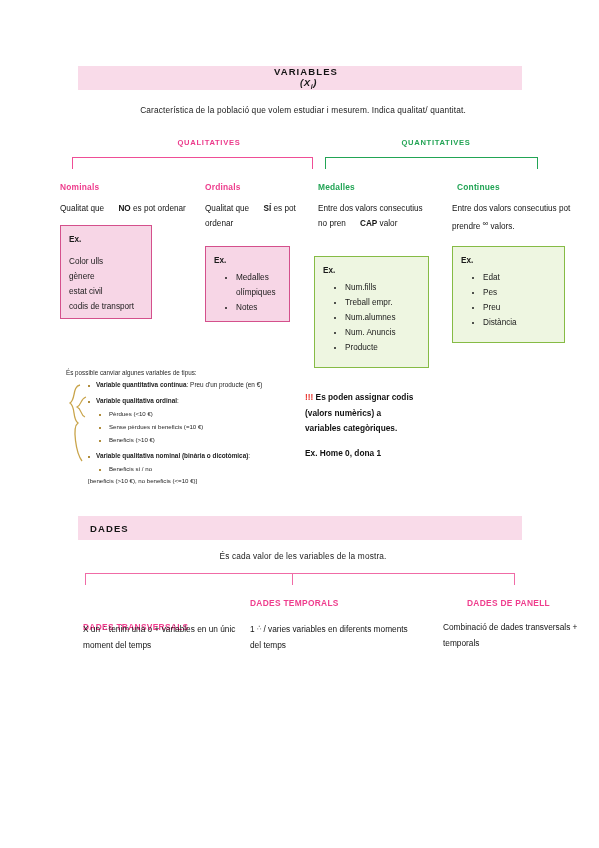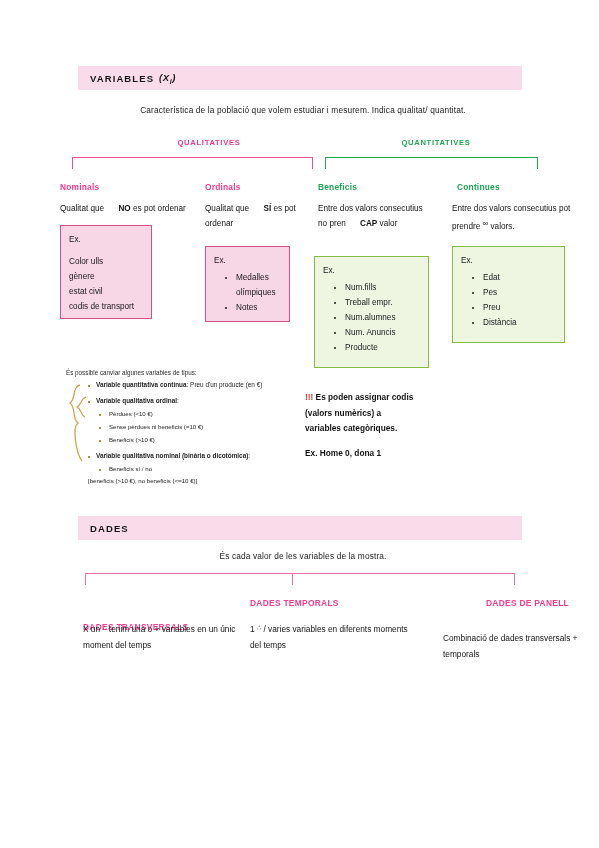--- a/index.html
+++ b/index.html
@@ -91,21 +91,21 @@
     padding:6px 8px 7px 8px;
   }
   .exbox.pinkfill {
     background:#f7d6e6;
     border:1.3px solid #d4508c;
   }
   .exbox.greenfill {
     background:#eef6e1;
     border:1.3px solid #86bb45;
   }
-  .exbox .ex-label { font-weight:normal; display:block; margin-bottom:2px; }
+  .exbox .ex-label { font-weight:bold; display:block; margin-bottom:2px; }
   .exbox ul {
     margin:2px 0 0 0;
     padding-left:22px;
     list-style:disc;
   }
   .exbox ul li { margin:0; padding:0; }
   .exbox .plain-line { display:block; }
 
   
   .note-intro { font-size:6.3px; color:#2a2a2a; }
@@ -129,21 +129,21 @@
   }
   .bcol-body { font-size:8.3px; line-height:15.5px; color:#141414; }
   .tsym { font-size:7px; vertical-align:2px; letter-spacing:-0.3px; }
   .inf { font-size:8px; vertical-align:2.5px; }
 </style>
 </head>
 <body>
 
 <div class="page">
 
-  <div class="abs bar" style="left:78px; top:66px; width:444px;">
+  <div class="abs bar" style="left:78px; top:66px; width:444px;flex-direction:column;">
     <span class="bar-title">VARIABLES</span>
     <span class="bar-sub" style="margin-left:5px;">
       <span>(</span><span>X</span><sub>i</sub><span>)</span>
     </span>
   </div>
 
   <div class="abs intro" style="left:88px; top:105px; width:430px;">Característica de la població que volem estudiar i mesurem. Indica qualitat/ quantitat.</div>
 
   <div class="abs group-cap cap-pink" style="left:104px; top:138px; width:210px;">QUALITATIVES</div>
   <div class="abs group-cap cap-green" style="left:333px; top:138px; width:206px;">QUANTITATIVES</div>
@@ -166,21 +166,21 @@
   <div class="abs col-desc" style="left:205px; top:201px; width:96px;">Qualitat que <b>SÍ</b> es pot ordenar</div>
 
   <div class="exbox pinkfill" style="left:205px; top:246px; width:85px; height:76px;">
     <span class="ex-label">Ex.</span>
     <ul>
       <li>Medalles olímpiques</li>
       <li>Notes</li>
     </ul>
   </div>
 
-  <div class="abs col-head h-green" style="left:318px; top:182px;">Beneficis</div>
+  <div class="abs col-head h-green" style="left:318px; top:182px;">Medalles</div>
   <div class="abs col-desc" style="left:318px; top:201px; width:110px;">Entre dos valors consecutius no pren <b>CAP</b> valor</div>
 
   <div class="exbox greenfill" style="left:314px; top:256px; width:115px; height:112px;">
     <span class="ex-label">Ex.</span>
     <ul>
       <li>Num.fills</li>
       <li>Treball empr.</li>
       <li>Num.alumnes</li>
       <li>Num. Anuncis</li>
       <li>Producte</li>
@@ -251,16 +251,16 @@
   <div class="abs bcol-head" style="left:83px; top:598px;margin-top:24px;">DADES TRANSVERSALS</div>
   <div class="abs bcol-body" style="left:83px; top:620px; width:155px;"><span>X un</span>
       <span class="tsym">∴</span>
       <span>tenim una o + variables en un únic moment del temps</span></div>
 
   <div class="abs bcol-head" style="left:250px; top:598px;">DADES TEMPORALS</div>
   <div class="abs bcol-body" style="left:250px; top:620px; width:170px;"><span>1</span>
       <span class="tsym">∴</span>
       <span>/ varies variables en diferents moments del temps</span></div>
 
-  <div class="abs bcol-head" style="left:462px; top:598px;padding-left:24px;">DADES DE PANELL</div>
-  <div class="abs bcol-body" style="left:443px; top:620px; width:150px;margin-top:11px;">Combinació de dades transversals + temporals</div>
+  <div class="abs bcol-head" style="left:443px; top:598px;padding-left:24px;">DADES DE PANELL</div>
+  <div class="abs bcol-body" style="left:443px; top:620px; width:150px;">Combinació de dades transversals + temporals</div>
 
 </div>
 
 </body></html>

